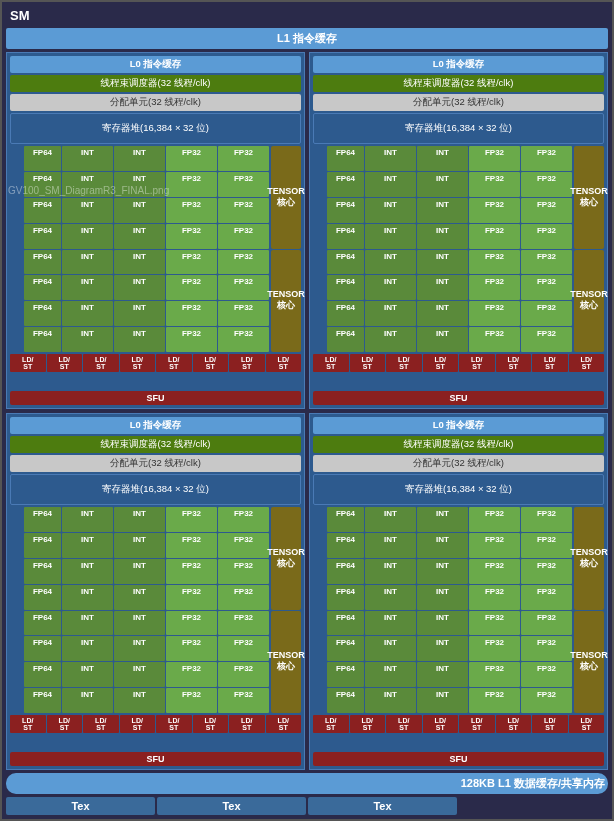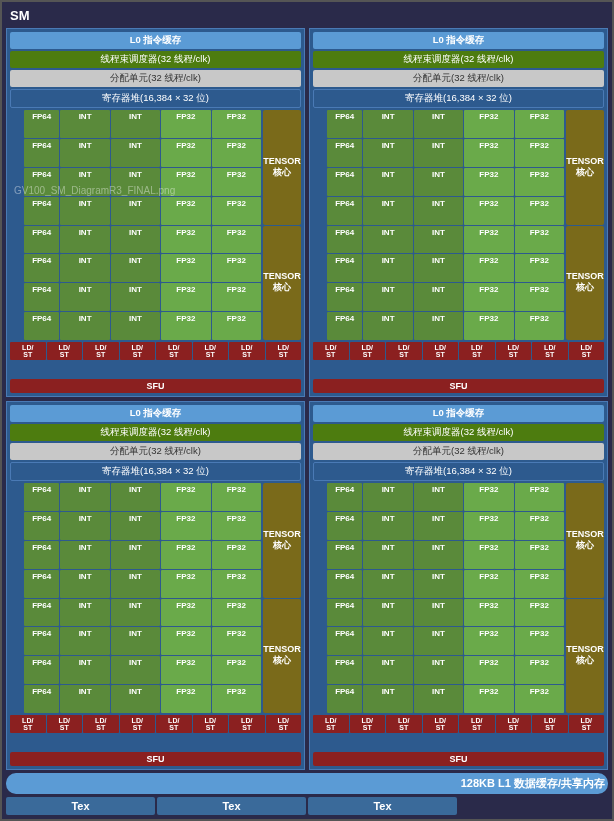--- a/index.html
+++ b/index.html
@@ -82,21 +82,21 @@
       text-align: center;
       padding: 2px;
       font-size: 9.5px;
       border-radius: 2px;
     }
 
     .register-bar {
       background: #2d5a8e;
       color: white;
       text-align: center;
-      padding: 2px;
+      padding: 8px;
       font-size: 9.5px;
       border: 1px solid #4a7ab5;
       border-radius: 2px;
     }
 
     .compute-area {
       display: flex;
       flex: 1;
       gap: 2px;
     }
@@ -136,21 +136,21 @@
       padding: 2px 1px;
       font-size: 8px;
       font-weight: bold;
       border-radius: 1px;
     }
 
     .tensor-group {
       display: flex;
       flex-direction: column;
       gap: 1px;
-      width: 38px;
+      width: 30px;
     }
 
     .tensor-cell {
       background: #7a6a1a;
       color: white;
       text-align: center;
       font-size: 9px;
       font-weight: bold;
       border-radius: 2px;
       display: flex;
@@ -231,34 +231,35 @@
       font-size: 9px;
       border-radius: 2px;
       display: flex;
       align-items: center;
       justify-content: flex-end;
     }
 
     .watermark {
       position: absolute;
       top: 185px;
-      left: 14px;
+      left: 8px;
       color: rgba(255,255,255,0.4);
       font-size: 10px;
       pointer-events: none;
     }
   </style>
 </head>
 <body>
 
 <div class="outer-container">
   <div style="display:flex; gap:4px;">
     <span class="sm-title">SM</span>
   </div>
 
+  <div class="l1-cache-bar">L1 指令缓存</div>
 
   <div class="sm-quadrants">
 
     <div class="quadrant">
       <div class="l0-cache-bar">L0 指令缓存</div>
       <div class="warp-scheduler-bar">线程束调度器(32 线程/clk)</div>
       <div class="dispatch-bar">分配单元(32 线程/clk)</div>
       <div class="register-bar">寄存器堆(16,384 × 32 位)</div>
       <div class="compute-area">
         <div class="fp-int-grid">

